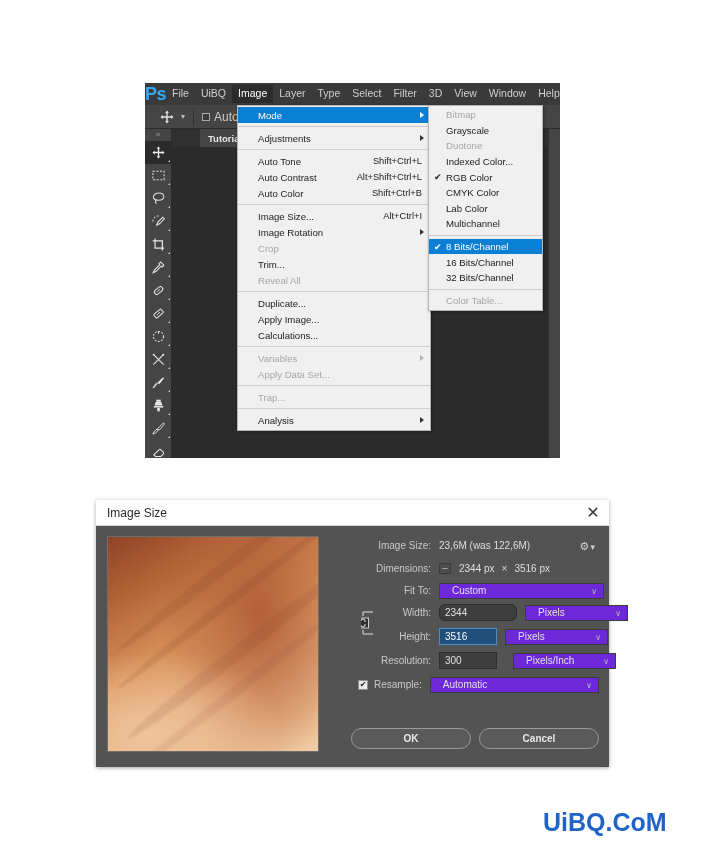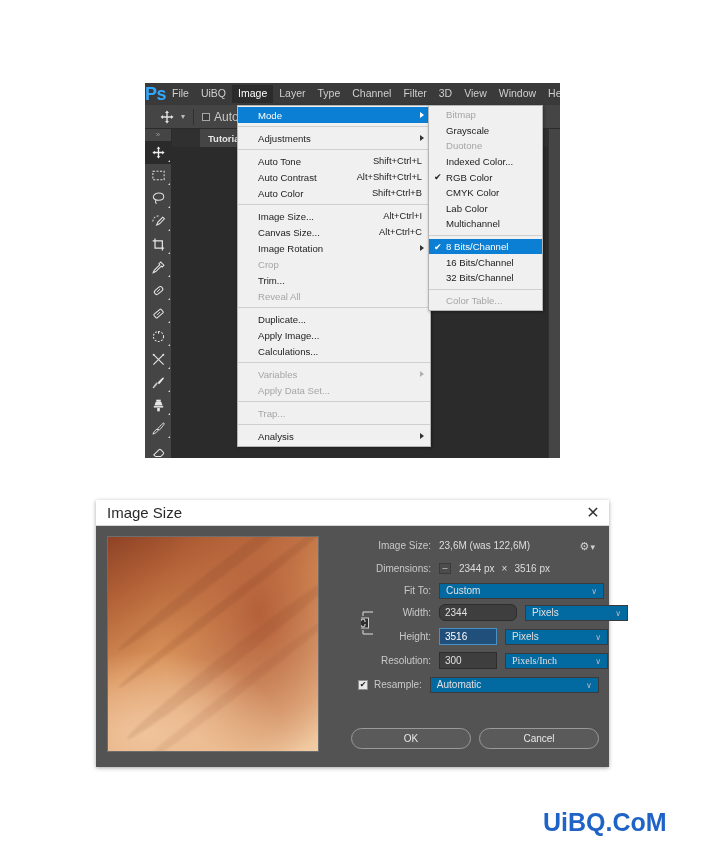--- a/index.html
+++ b/index.html
@@ -130,21 +130,21 @@
   
   #dialog {
     position:absolute; left:96px; top:500px; width:513px; height:267px;
     background:#535353;
     box-shadow: 0 1px 4px rgba(0,0,0,0.35);
   }
   #dlg-titlebar {
     height:26px; background:#ffffff; display:flex; align-items:center;
     padding-left:11px; position:relative; border-bottom:1px solid #d6d6d6;
   }
-  #dlg-title { font-size:15px; color:#2a2a2a; }
+  #dlg-title { font-size:12px; color:#2a2a2a; }
   #dlg-close {
     position:absolute; right:9px; top:50%; transform:translateY(-50%);
     width:14px; height:14px; display:flex; align-items:center; justify-content:center;
     color:#333;
   }
   #dlg-body { position:absolute; left:0; top:26px; right:0; bottom:0; }
 
   #dlg-preview {
     position:absolute; left:11px; top:10px; width:212px; height:216px;
     border:1px solid #6e6e6e;
@@ -165,33 +165,33 @@
   .fld-value { font-size:10px; color:#dddddd; }
 
   .input-box {
     height:17px; background:#3e3e3e; border:1px solid #2d2d2d;
     color:#e0e0e0; font-size:10px; display:flex; align-items:center;
     padding-left:5px; font-family:"Liberation Sans", sans-serif;
   }
   .input-box.sel { background:#1f4f7a; border-color:#4a8fc4; color:#ffffff; }
 
   .select-box {
-    height:16px; background:#0369a1; border:1px solid #3b3b3b;
+    height:16px; background:#6d28d9; border:1px solid #3b3b3b;
     color:#e0e0e0; font-size:10px; display:flex; align-items:center;
-    padding-left:6px; position:relative;
+    padding-left:12px; position:relative;
   }
   .select-box .sc {
     position:absolute; right:6px; top:50%; transform:translateY(-50%);
     color:#b9b9b9; font-size:8px;
   }
 
   .dlg-btn {
     position:absolute; height:21px; border:1px solid #9a9a9a; border-radius:11px;
     background:#5a5a5a; color:#e8e8e8; font-size:10px;
-    display:flex; align-items:center; justify-content:center;
+    display:flex; align-items:center; justify-content:center;font-weight:bold;
   }
 
   #gear-btn {
     position:absolute; right:14px; top:14px; color:#cfcfcf; font-size:11px;
     display:flex; align-items:center;
   }
   #gear-btn .gdot { font-size:9px; margin-left:1px; }
 
   #chain-link {
     position:absolute; left:361px; top:609px;
@@ -225,21 +225,21 @@
   <div id="ps-window">
 
     <div id="ps-menubar">
       <div id="ps-logo">Ps</div>
       <div id="menubar-items" style="display:flex;align-items:center;">
           <div class="menu-item">File</div>
           <div class="menu-item">UiBQ</div>
           <div class="menu-item active">Image</div>
           <div class="menu-item">Layer</div>
           <div class="menu-item">Type</div>
-          <div class="menu-item">Channel</div>
+          <div class="menu-item">Select</div>
           <div class="menu-item">Filter</div>
           <div class="menu-item">3D</div>
           <div class="menu-item">View</div>
           <div class="menu-item">Window</div>
           <div class="menu-item">Help</div>
         </div>
     </div>
 
     <div id="ps-optionsbar">
       <span class="opt-move-icon">
@@ -399,24 +399,20 @@
         <div class="mrow">
           <span class="mlabel">Auto Color</span>
           <span class="mshort">Shift+Ctrl+B</span>
         </div>
         <div class="msep"></div>
         <div class="mrow">
           <span class="mlabel">Image Size...</span>
           <span class="mshort">Alt+Ctrl+I</span>
         </div>
         <div class="mrow">
-          <span class="mlabel">Canvas Size...</span>
-          <span class="mshort">Alt+Ctrl+C</span>
-        </div>
-        <div class="mrow">
           <span class="mlabel">Image Rotation</span>
           <span class="marrow"></span>
         </div>
         <div class="mrow disabled">
           <span class="mlabel">Crop</span>
         </div>
         <div class="mrow">
           <span class="mlabel">Trim...</span>
         </div>
         <div class="mrow disabled">
@@ -560,21 +556,21 @@
         <span class="input-box sel" style="width:58px; margin-left:8px;">3516</span>
         <span class="select-box" style="width:103px; margin-left:8px;">
           <span>Pixels</span>
           <span class="sc">∨</span>
         </span>
       </div>
 
       <div class="fld-row" style="left:245px; top:126px;">
         <span class="fld-label" style="width:90px;">Resolution:</span>
         <span class="input-box" style="width:58px; margin-left:8px;">300</span>
-        <span class="select-box" style="width:103px; margin-left:8px;font-family:Liberation Serif, serif;">
+        <span class="select-box" style="width:103px; margin-left:16px;">
           <span>Pixels/Inch</span>
           <span class="sc">∨</span>
         </span>
       </div>
 
       <div class="fld-row" style="left:262px; top:150px;">
         <span class="checkbox-sm">✔</span>
         <span class="fld-label" style="margin-left:6px;">Resample:</span>
         <span class="select-box" style="width:169px; margin-left:8px;">
           <span>Automatic</span>

